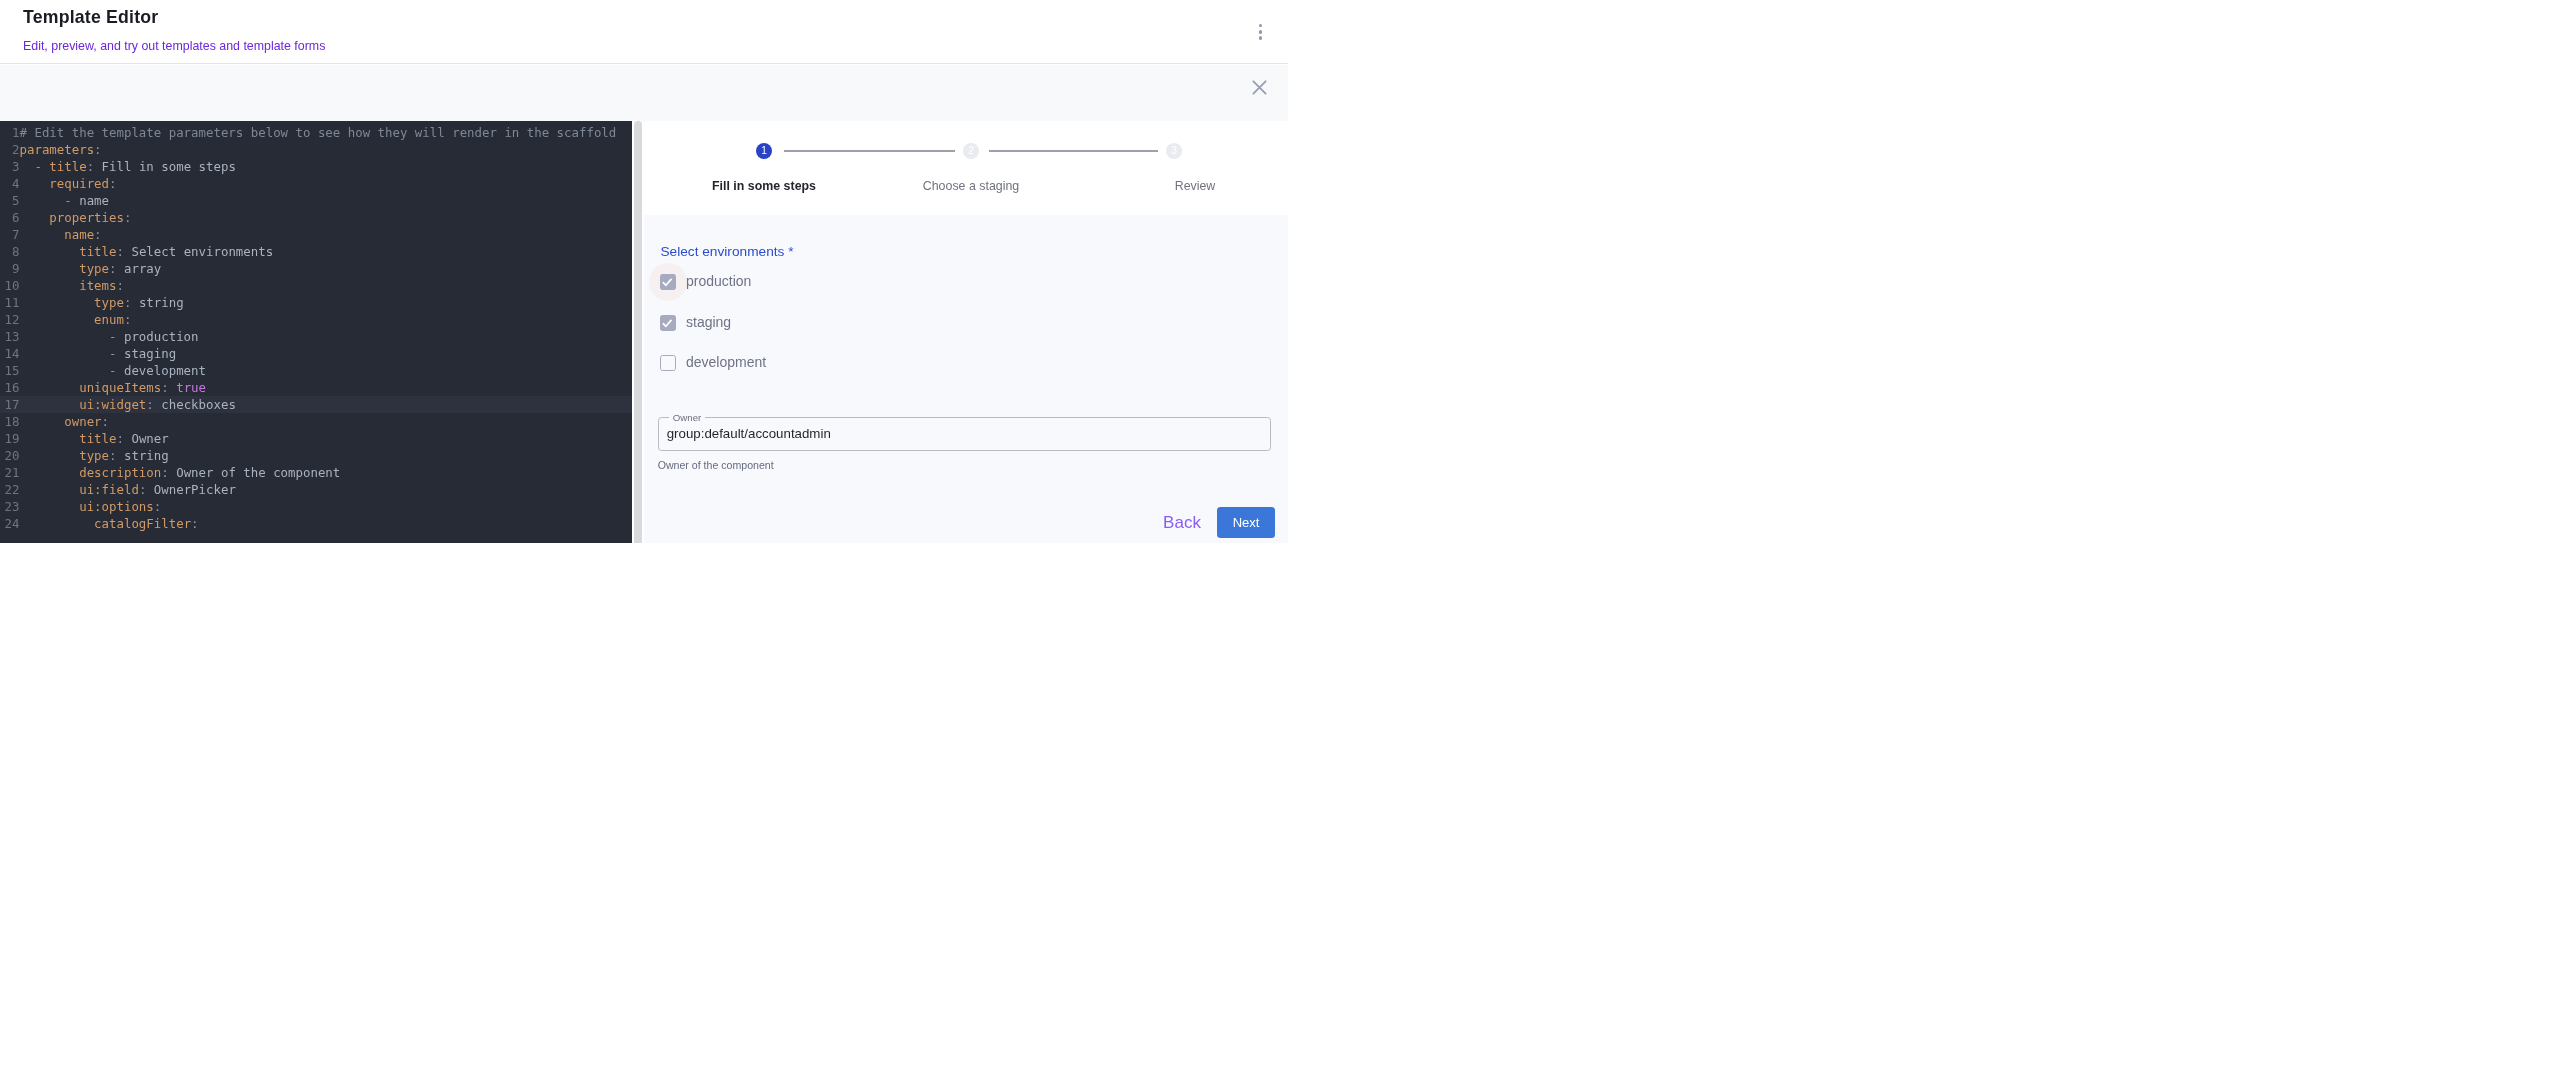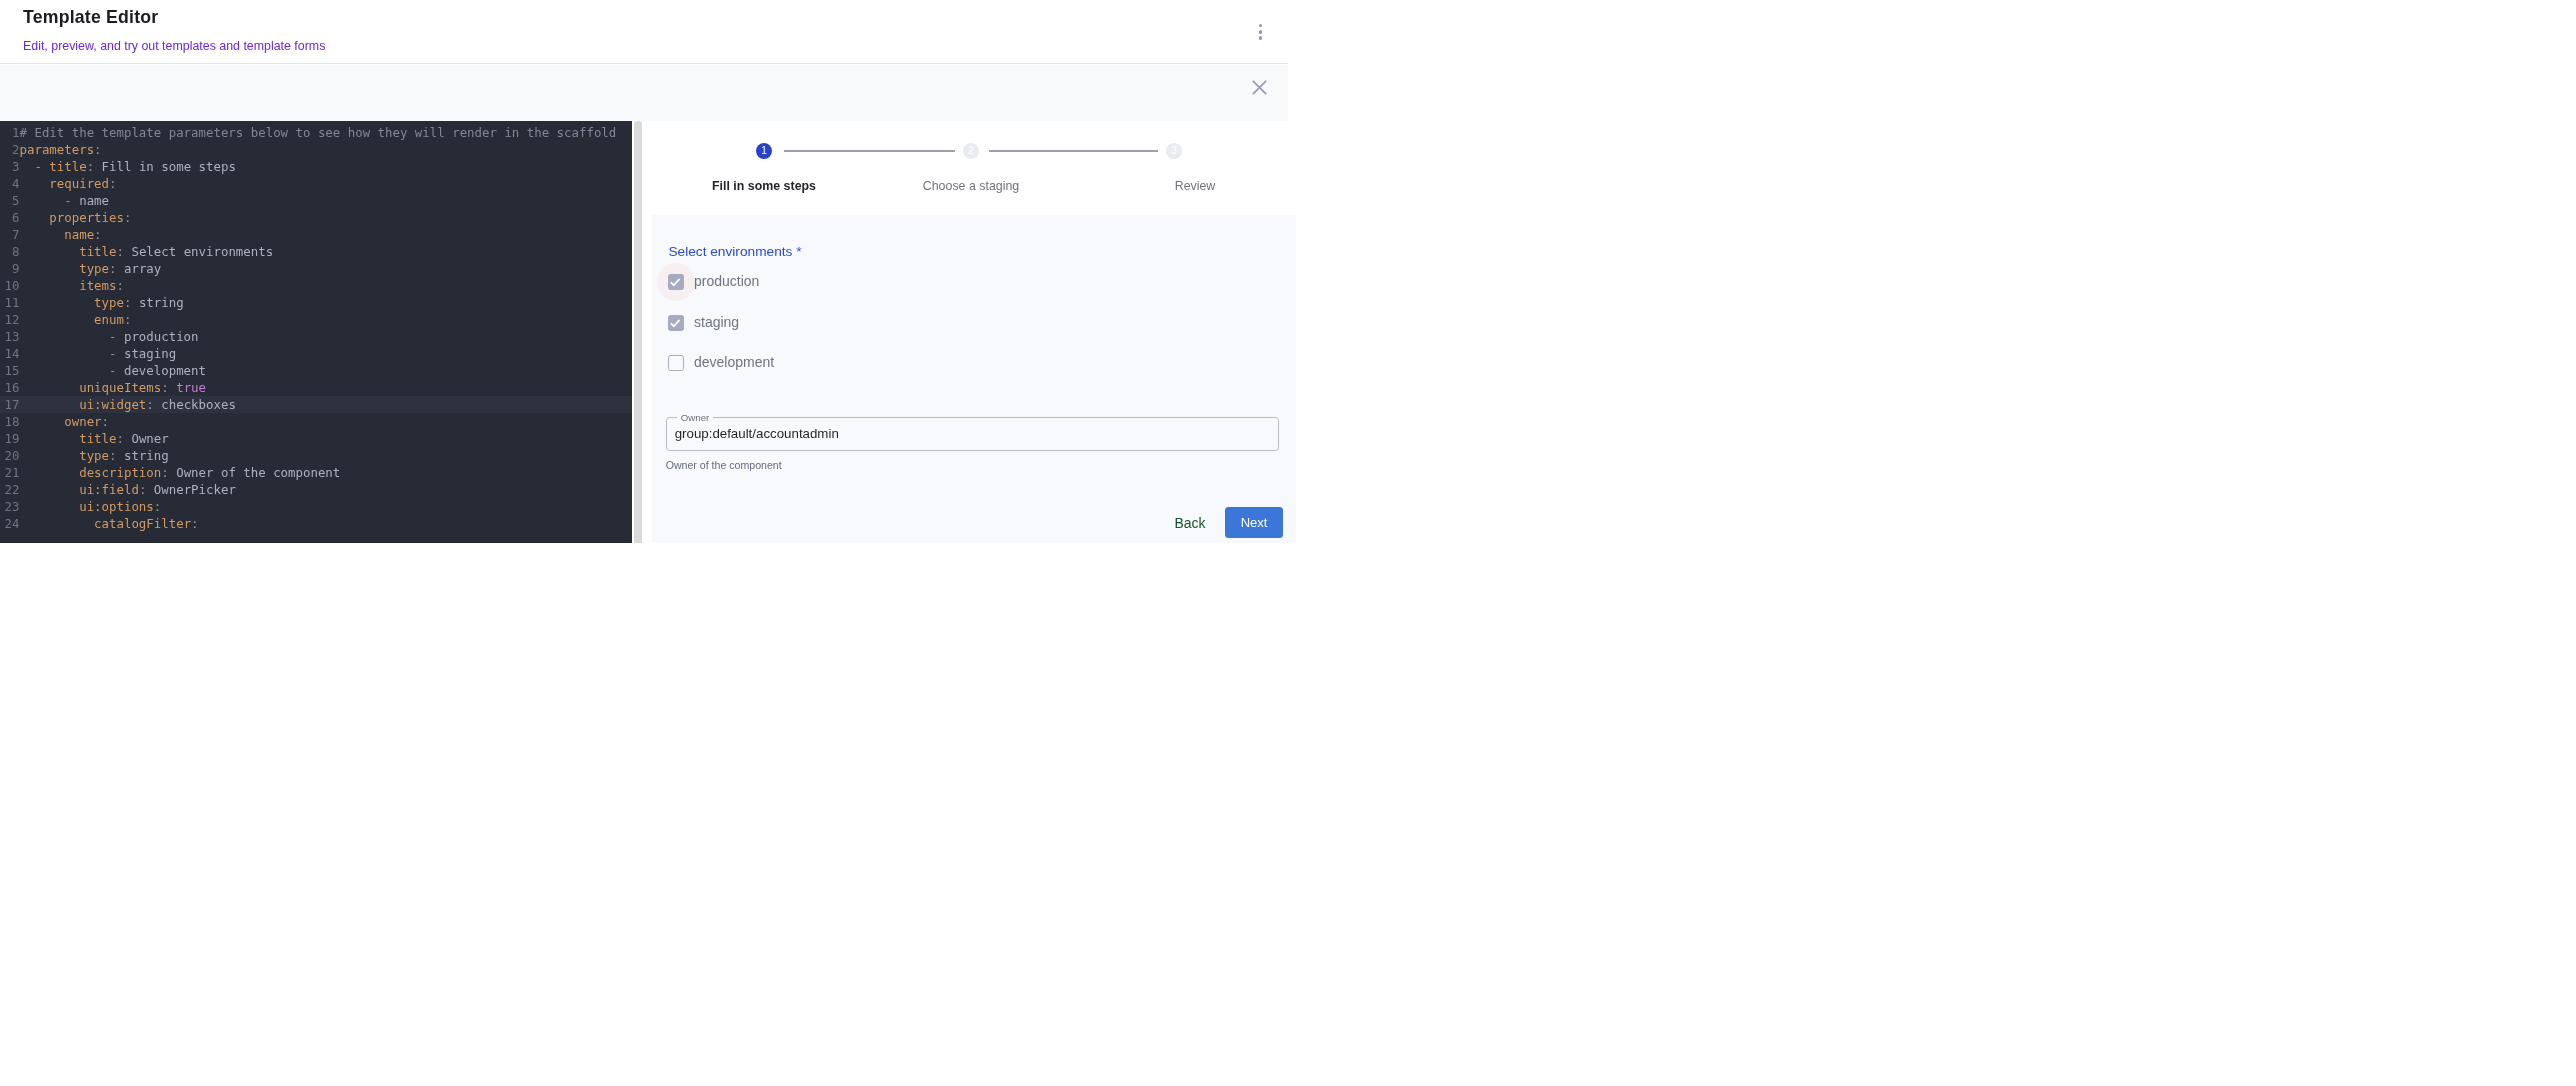--- a/index.html
+++ b/index.html
@@ -59,21 +59,21 @@
     transform: translateX(-50%); }
   .step-circle.active { background: #2843c8; color: #fff; }
   .step-circle.inactive { background: #e9ebf1; color: #fff; }
   .step-connector { position: absolute; top: 29px; height: 1.8px; background: #9ba0a9; }
   .step-label { position: absolute; top: 58px; transform: translateX(-50%);
     font-size: 12.4px; white-space: nowrap; }
   .step-label.active { color: #23262d; font-weight: 600; }
   .step-label.inactive { color: #6f7380; }
 
   
-  .card { position: absolute; left: 8px; top: 94px; width: 644px; height: 328px;
+  .card { position: absolute; left: 0; top: 94px; width: 644px; height: 328px;
     background: #f8f9fc; }
   .env-label { position: absolute; left: 16.4px; top: 29px; font-size: 13.7px;
     color: #2a4cd4; }
   .cb-row { position: absolute; left: 0; width: 354px; height: 32px; cursor: pointer; }
   .cb-halo { position: absolute; left: 4.9px; top: -2.7px; width: 38px; height: 38px;
     border-radius: 50%; background: #f6f1f0; }
   .cb-box { position: absolute; left: 15.5px; top: 8px; width: 16px; height: 16px;
     border-radius: 2.7px; }
   .cb-box.checked { background: #a6abbf; }
   .cb-box.unchecked { border: 1.8px solid #a7acc0; background: transparent; }
@@ -85,21 +85,21 @@
     height: 34px; border: 0.9px solid #b8bbc3; border-radius: 3.5px; cursor: text; }
   .owner-legend { position: absolute; left: 10.6px; top: -6.2px; font-size: 9.7px;
     color: #6b6f80; background: #f8f9fc; padding: 0 3.5px; }
   .owner-value { position: absolute; left: 8px; top: 0; height: 32px;
     line-height: 32px; font-size: 13.3px; color: #1f232b; }
   .owner-helper { position: absolute; left: 13.7px; top: 244px; font-size: 10.6px;
     color: #666b83; }
 
   
   .back-btn { position: absolute; left: 507px; top: 292px; width: 62px; height: 31px;
-    border: none; background: transparent; color: #14532d; font-size: 14px;
+    border: none; background: transparent; color: #8b5cf6; font-size: 17px;
     font-family: "Liberation Sans", sans-serif; cursor: default; }
   .next-btn { position: absolute; left: 573px; top: 292px; width: 58px; height: 31px;
     border: none; border-radius: 3.5px; background: #3b77d8; color: #fff; font-size: 13px;
     font-family: "Liberation Sans", sans-serif; cursor: pointer; }
 </style>
 </head>
 <body>
 
 <div class="header">
   <div class="page-title">Template Editor</div>

